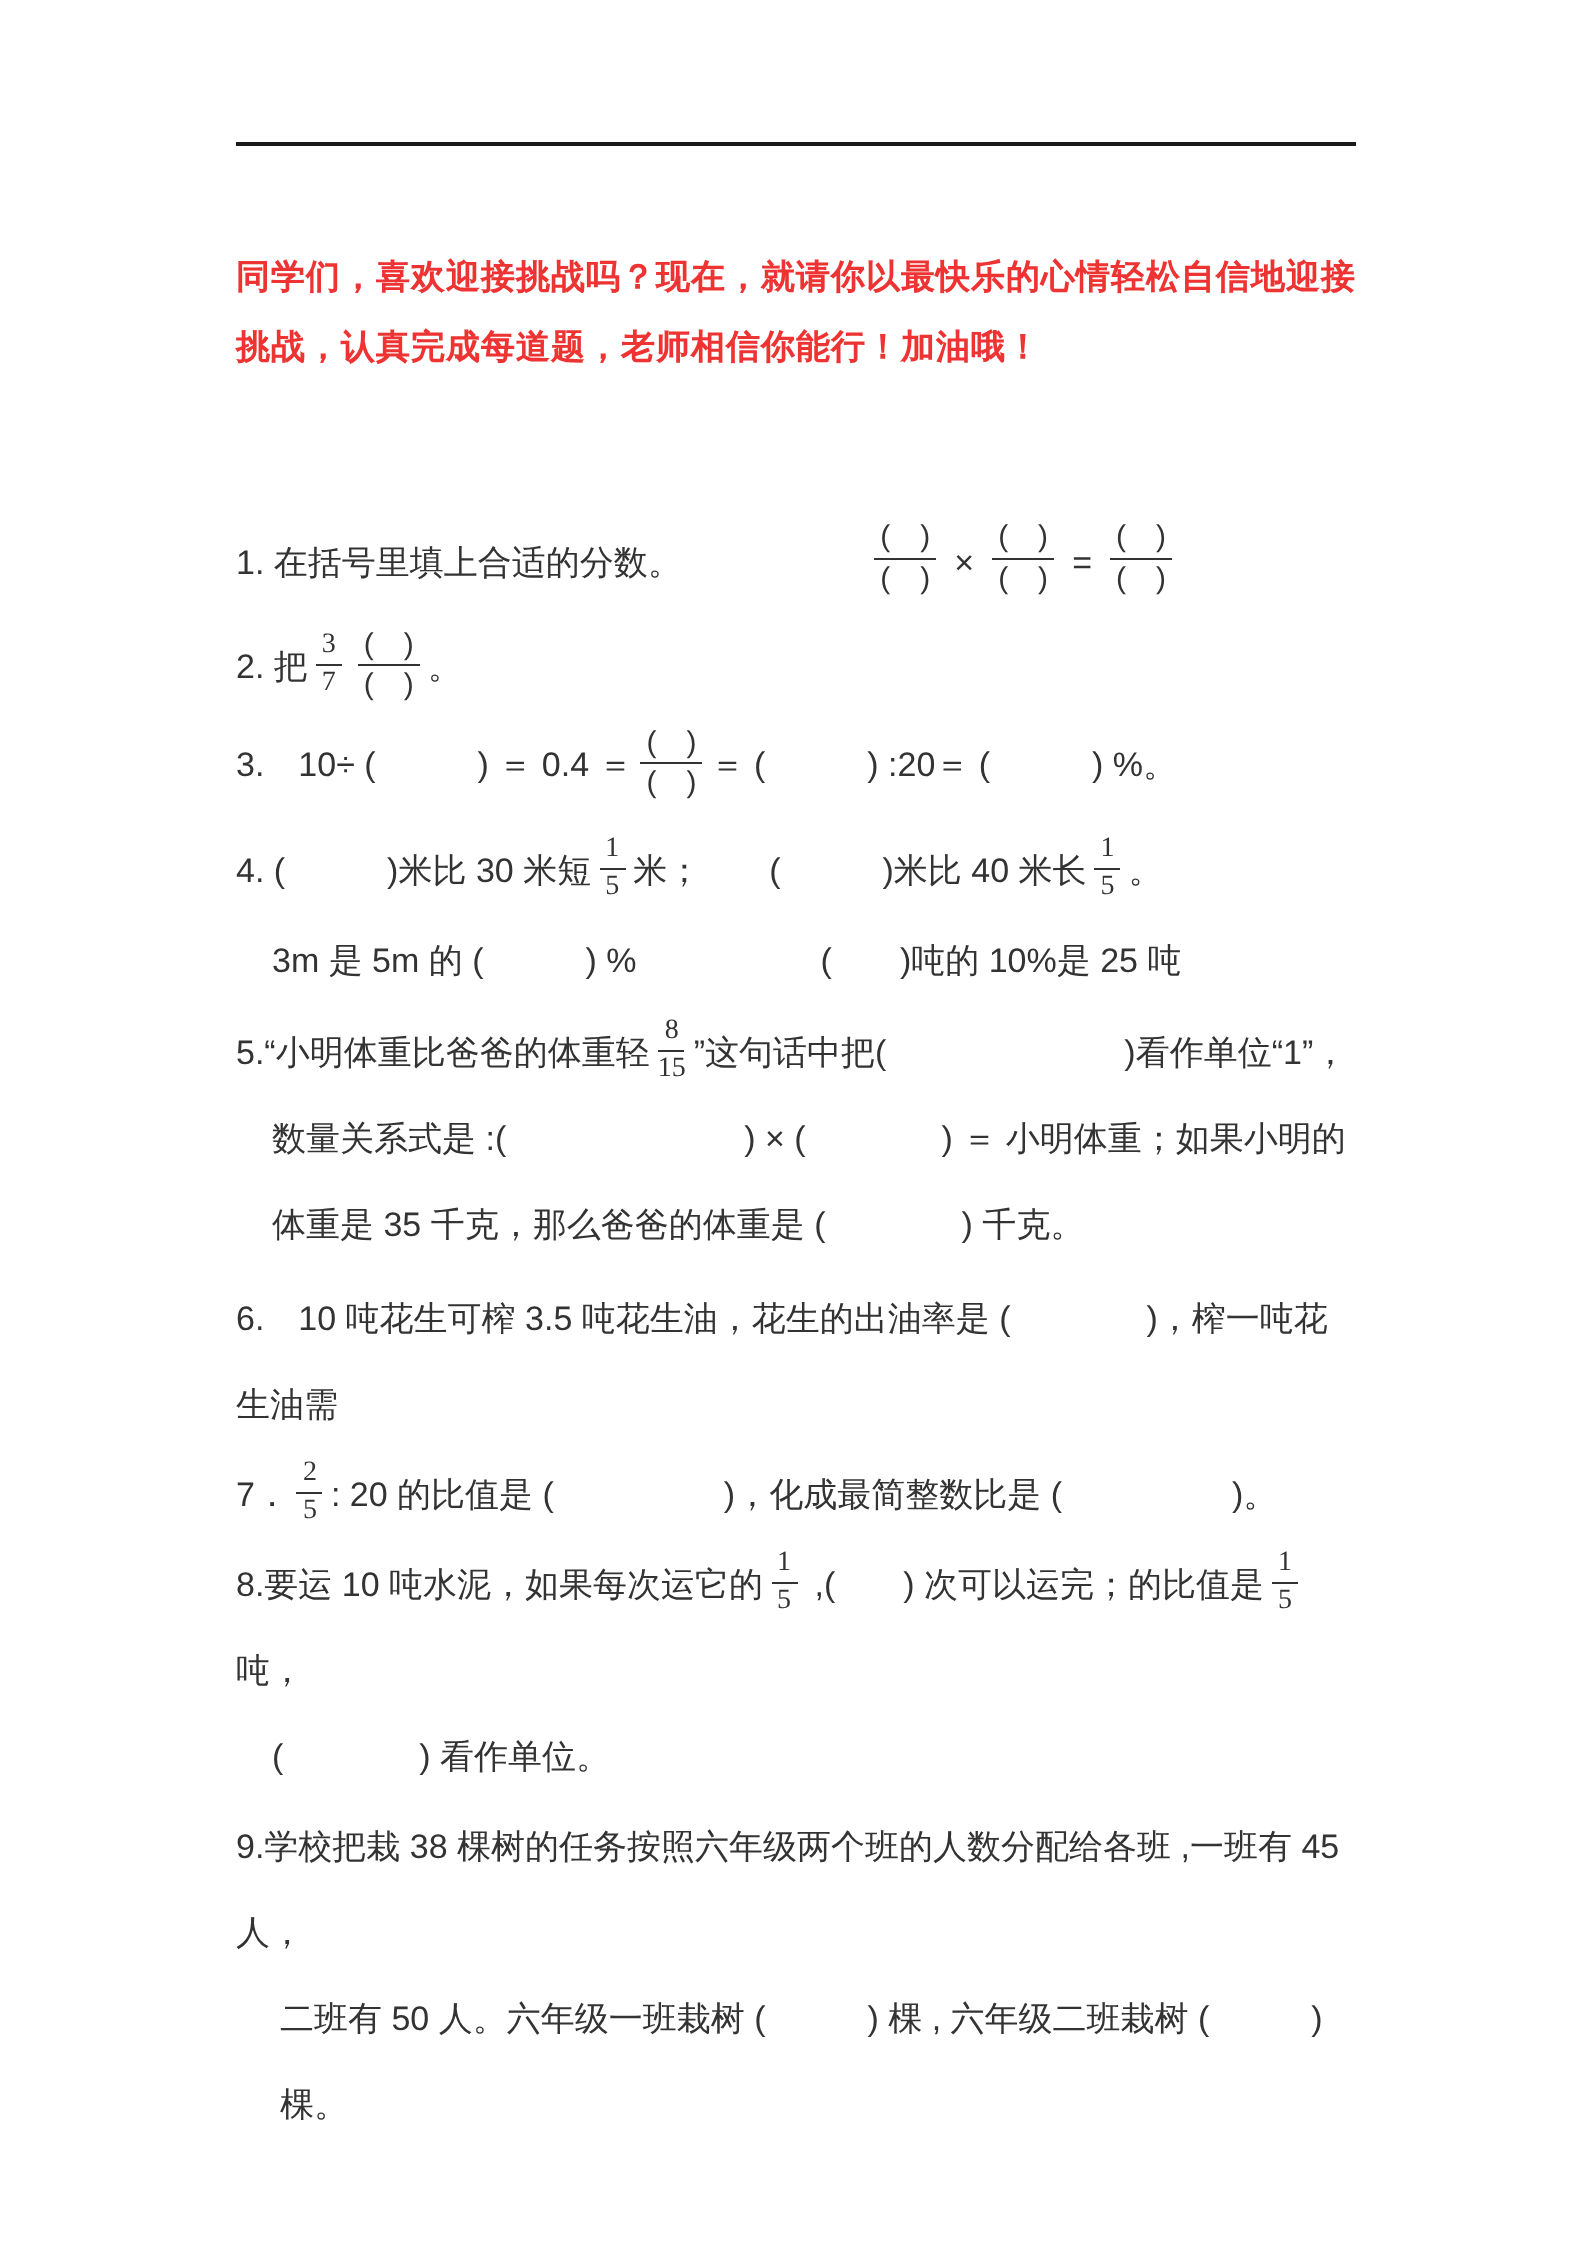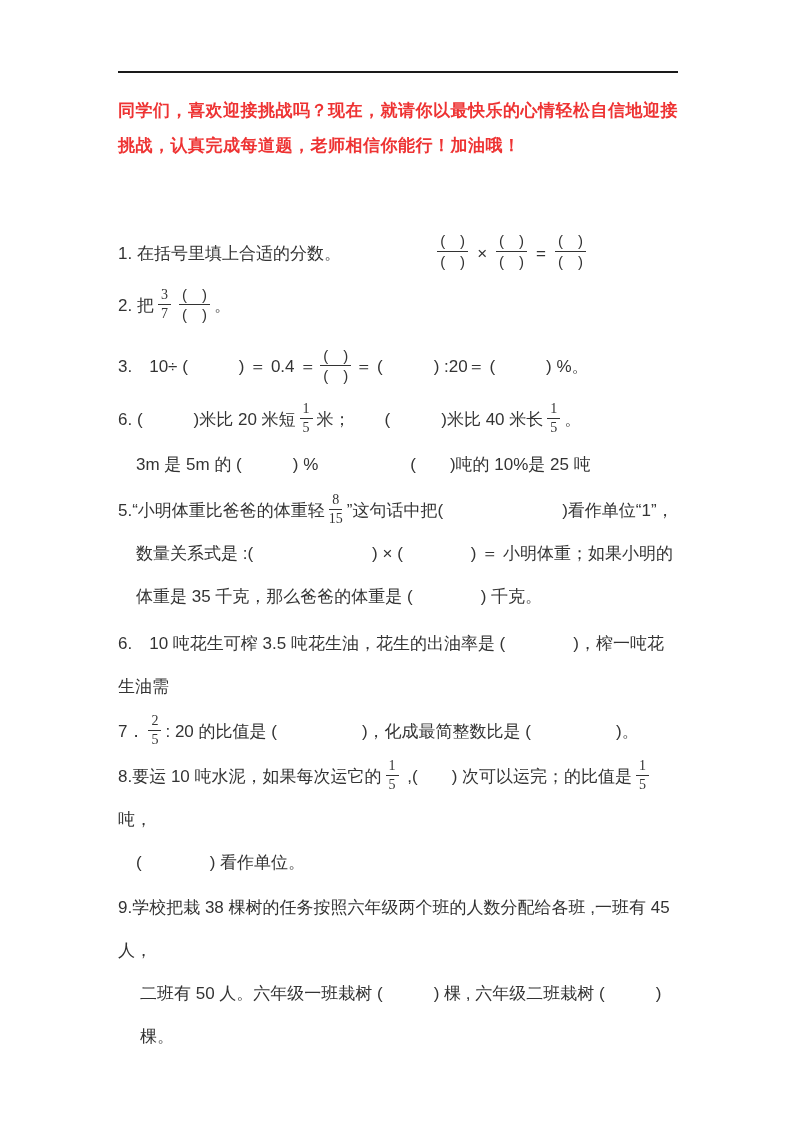--- a/index.html
+++ b/index.html
@@ -6,33 +6,33 @@
   html, body { margin: 0; padding: 0; }
   body {
     width: 793px; height: 1122px;
     background: #ffffff; overflow: hidden;
     font-family: "Liberation Sans", "DejaVu Sans", sans-serif;
     color: #333333;
   }
   .doc { padding: 0 115px 0 118px; }
   .rule { border-top: 2px solid #1a1a1a; margin-top: 71px; }
   .intro {
-    margin-top: 20px;
+    margin-top: 48px;
     color: #ee3333;
     font-size: 17px; line-height: 35px;
     font-weight: 600;
     letter-spacing: 0.5px;
   }
   .q { font-size: 17px; line-height: 43px; }
   .qline { white-space: pre-wrap; }
   .indent { padding-left: 18px; }
   .q1row { display: flex; align-items: center; margin-top: 62px; height: 56px; }
   .q1row .expr { margin-left: auto; margin-right: 88px; display: inline-flex; align-items: center; }
   .q2 { margin-top: 3px; }
-  .q3 { margin-top: 18px; }
+  .q3 { margin-top: 6px; }
   .q4 { margin-top: 10px; }
   .pct { margin-top: 8px; line-height: 32px; }
   .pct .spacer { display: inline-block; width: 92px; }
   .q5 { margin-top: 8px; }
   .q6 { margin-top: 4px; }
   .q7 { margin-top: 2px; }
   .q8 { margin-top: 2px; }
   .q9 { margin-top: 2px; }
   .q9 .indent { padding-left: 22px; }
 
@@ -80,21 +80,21 @@
 
   <div class="q q2">
     <span class="qline"><span>2. 把</span><span class="frac nfrac"><span class="num">3</span><span class="den">7</span></span><span class="frac pfrac"><span class="num">(　)</span><span class="den">(　)</span></span><span>。</span></span>
   </div>
 
   <div class="q q3">
     <span class="qline"><span>3.　10÷ (　　　) ＝ 0.4 ＝</span><span class="frac pfrac"><span class="num">(　)</span><span class="den">(　)</span></span><span>＝ (　　　) :20＝ (　　　) %。</span></span>
   </div>
 
   <div class="q q4">
-    <span class="qline"><span>6. (　　　)米比 20 米短</span><span class="frac nfrac"><span class="num">1</span><span class="den">5</span></span><span>米；　　(　　　)米比 40 米长</span><span class="frac nfrac"><span class="num">1</span><span class="den">5</span></span><span>。</span></span>
+    <span class="qline"><span>4. (　　　)米比 30 米短</span><span class="frac nfrac"><span class="num">1</span><span class="den">5</span></span><span>米；　　(　　　)米比 40 米长</span><span class="frac nfrac"><span class="num">1</span><span class="den">5</span></span><span>。</span></span>
   </div>
 
   <div class="q pct indent">
     <span class="qline">3m 是 5m 的 (　　　) %</span><span class="spacer"></span><span class="qline">(　　)吨的 10%是 25 吨</span>
   </div>
 
   <div class="q q5">
     <div class="qline"><span>5.“小明体重比爸爸的体重轻</span><span class="frac nfrac"><span class="num">8</span><span class="den">15</span></span><span>”这句话中把(　　　　　　　)看作单位“1”，</span></div>
     <div class="qline indent">数量关系式是 :(　　　　　　　) × (　　　　) ＝ 小明体重；如果小明的</div>
     <div class="qline indent">体重是 35 千克，那么爸爸的体重是 (　　　　) 千克。</div>

